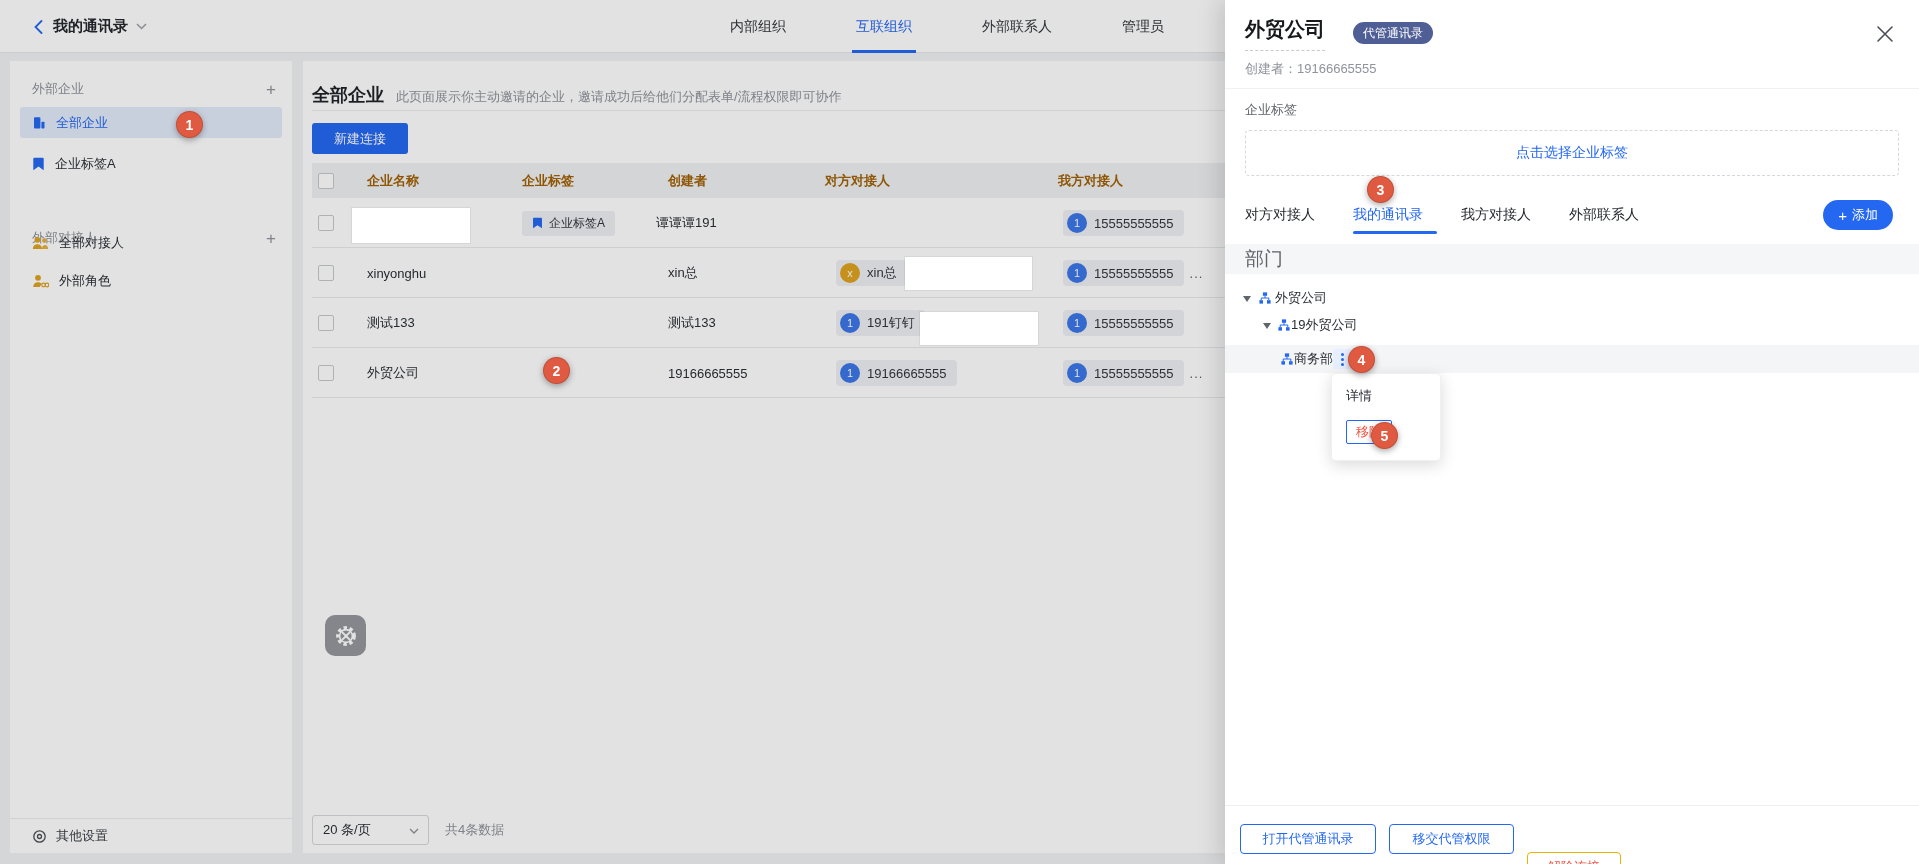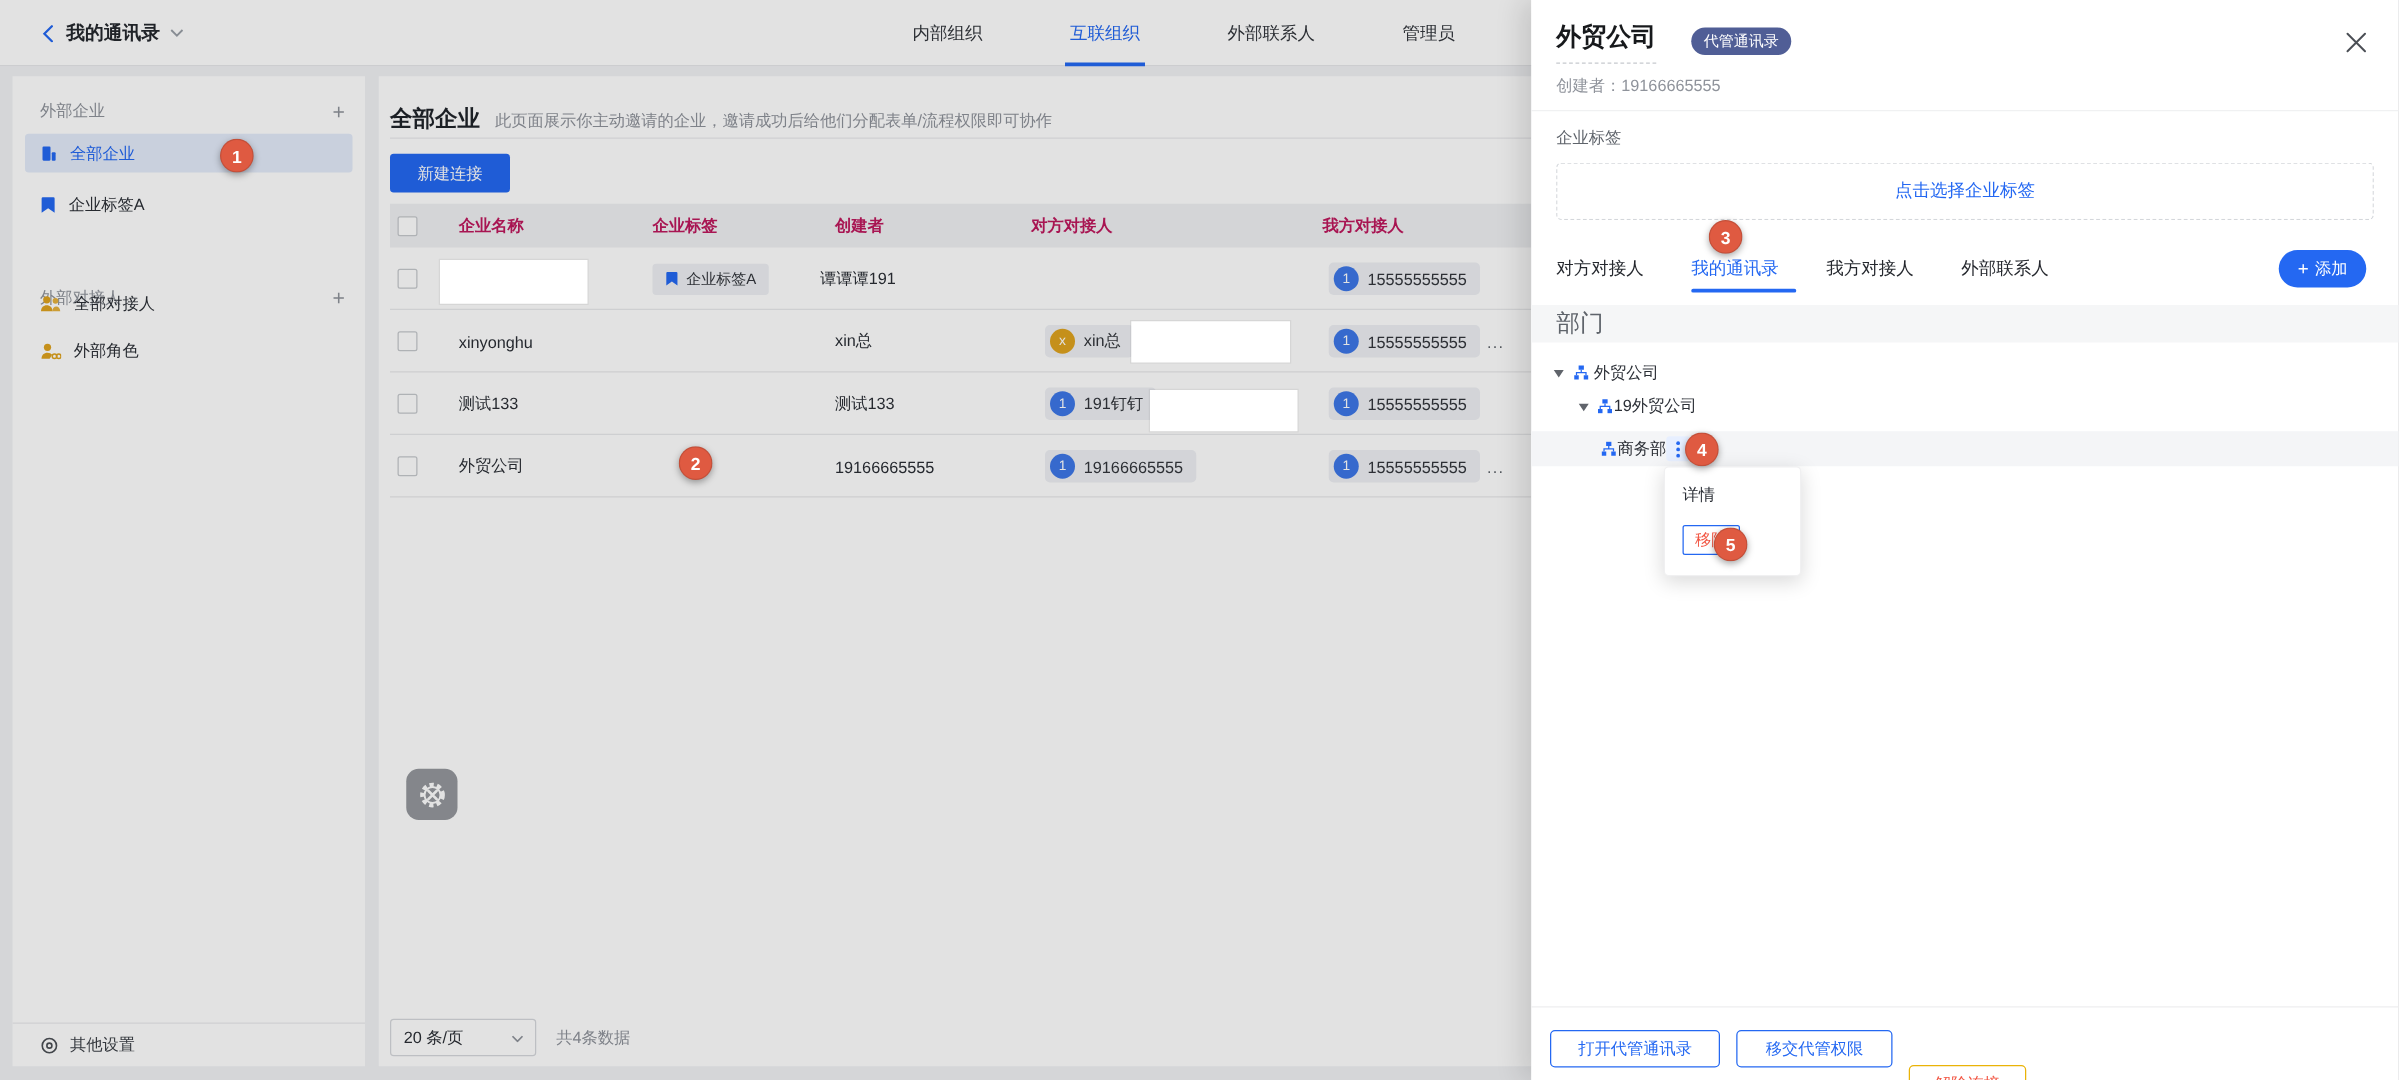--- a/index.html
+++ b/index.html
@@ -24,21 +24,21 @@
   .side-foot{position:absolute;left:0;top:757px;width:282px;height:35px;border-top:1px solid #ebecee;display:flex;align-items:center;gap:9px;padding:0 22px;font-size:13px;color:#3c4047;cursor:pointer;}
 
   
   .main{position:absolute;left:303px;top:61px;width:922px;height:792px;background:#fff;overflow:hidden;}
   .main-title-row{position:absolute;left:9px;top:22px;display:flex;align-items:baseline;gap:12px;}
   .main-title{font-size:18px;font-weight:700;color:#1f2329;}
   .main-sub{font-size:13px;color:#8f939b;}
   .main-div{position:absolute;left:9px;right:0;top:49px;height:1px;background:#ebecee;}
   .btn-primary{position:absolute;left:9px;top:62px;width:96px;height:31px;background:#2468f2;color:#fff;font-size:13px;border:none;border-radius:3px;display:flex;align-items:center;justify-content:center;cursor:pointer;}
   .thead{position:absolute;left:9px;right:0;top:102px;height:35px;background:#f0f1f3;}
-  .th{position:absolute;top:0;height:35px;display:flex;align-items:center;font-size:13px;font-weight:700;color:#be185d;}
+  .th{position:absolute;top:0;height:35px;display:flex;align-items:center;font-size:13px;font-weight:700;color:#a16207;}
   .trow{position:absolute;left:9px;right:0;height:50px;}
   .trow .rowline{position:absolute;left:0;right:0;bottom:0;height:1px;background:#e9eaec;}
   .td{position:absolute;top:0;height:50px;display:flex;align-items:center;font-size:13px;color:#2b2f36;}
   .cb{width:16px;height:16px;border:1px solid #c6c9cd;border-radius:2px;background:#fff;cursor:pointer;}
   .pill{display:flex;align-items:center;gap:7px;background:#eef0f4;border-radius:4px;padding:3px 10px 3px 4px;cursor:default;}
   .avatar{width:20px;height:20px;border-radius:50%;display:flex;align-items:center;justify-content:center;color:#fff;font-size:11px;}
   .avatar.blue{background:#3d77e8;}
   .avatar.gold{background:#dfa31f;}
   .pill-txt{font-size:13px;color:#33363c;}
   .more{font-size:13px;color:#5f646b;letter-spacing:1px;}

